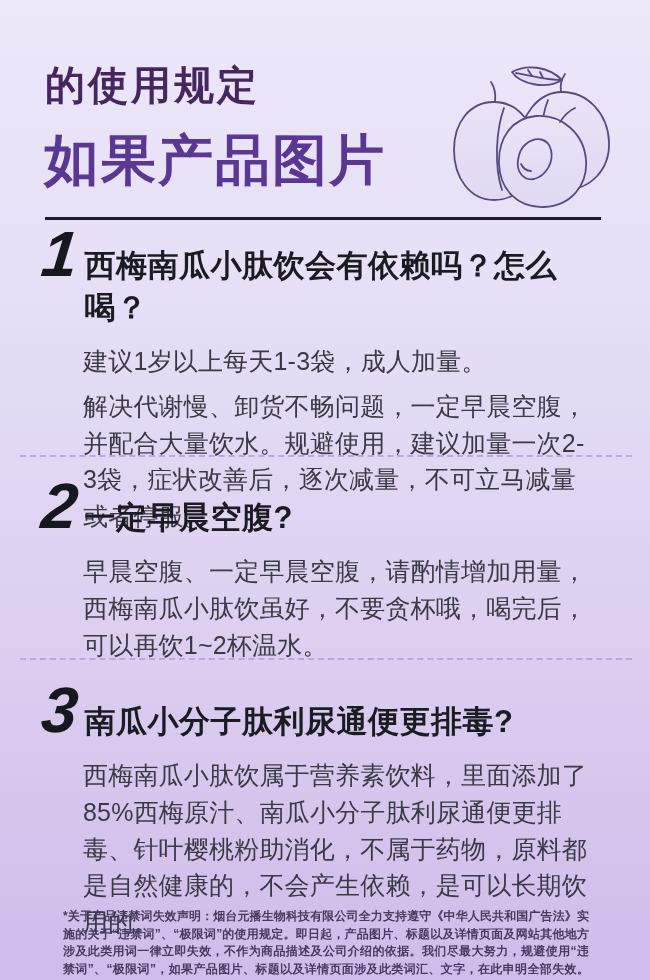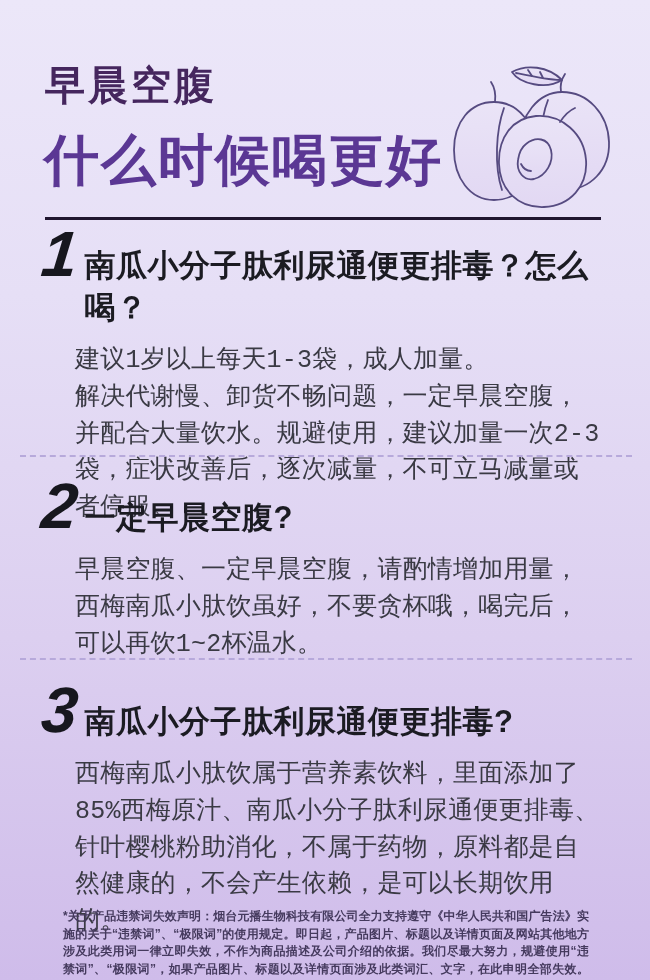--- a/index.html
+++ b/index.html
@@ -42,21 +42,21 @@
   }
   .sec-title {
     font-size: 31px; font-weight: 800; color: #1B1B22;
     letter-spacing: 0.5px;
   }
   .sec-body {
     margin: 14px 0 0 33px; width: 528px;
     font-size: 25px; line-height: 1.47; color: #3A3A44;
     letter-spacing: 0.2px;
   }
-  .sec-body p { margin: 0; font-family: Liberation Mono, monospace; }
+  .sec-body p { margin: 8px; }
 
   .divider {
     left: 20px; width: 612px; height: 0;
     border-top: 2px dashed #B7A9DB;
   }
   .div-1 { top: 455px; }
   .div-2 { top: 658px; }
 
   
   .disclaimer {
@@ -65,22 +65,22 @@
     color: #453A5E; text-align: justify;
     letter-spacing: 0.1px;
   }
 
   svg .stroke { fill: none; stroke: #564B81; stroke-width: 1.8; stroke-linecap: round; stroke-linejoin: round; }
   svg .fillbg { fill: url(#bgfill); stroke: #564B81; stroke-width: 1.8; stroke-linejoin: round; }
 </style>
 </head>
 <body>
 
-<div class="abs kicker">早晨空腹</div>
-<div class="abs main-title">什么时候喝更好</div>
+<div class="abs kicker">的使用规定</div>
+<div class="abs main-title">如果产品图片</div>
 
 <div class="abs plums">
   <svg width="168" height="152" viewBox="0 0 168 152">
     <defs>
       <linearGradient id="bgfill" x1="0" y1="0" x2="0" y2="1">
         <stop offset="0" stop-color="#EAE4F7"></stop>
         <stop offset="1" stop-color="#E2D8F3"></stop>
       </linearGradient>
     </defs>
 
@@ -102,21 +102,21 @@
     <path class="fillbg" d="M78,86 C88,78 100,80 103,92 C106,104 98,118 86,121 C76,123 68,114 70,102 C71,95 74,89 78,86 Z"></path>
     <path class="stroke" d="M73,106 C75,110 79,113 83,113"></path>
   </svg>
 </div>
 
 <hr class="abs header-rule">
 
 <div class="abs section sec-1">
   <div class="sec-head">
     <span class="sec-num">1</span>
-    <span class="sec-title">南瓜小分子肽利尿通便更排毒？怎么喝？</span>
+    <span class="sec-title">西梅南瓜小肽饮会有依赖吗？怎么喝？</span>
   </div>
   <div class="sec-body">
     <p>建议1岁以上每天1-3袋，成人加量。</p>
     <p>解决代谢慢、卸货不畅问题，一定早晨空腹，并配合大量饮水。规避使用，建议加量一次2-3袋，症状改善后，逐次减量，不可立马减量或者停服。</p>
   </div>
 </div>
 
 <div class="abs divider div-1"></div>
 
 <div class="abs section sec-2">

